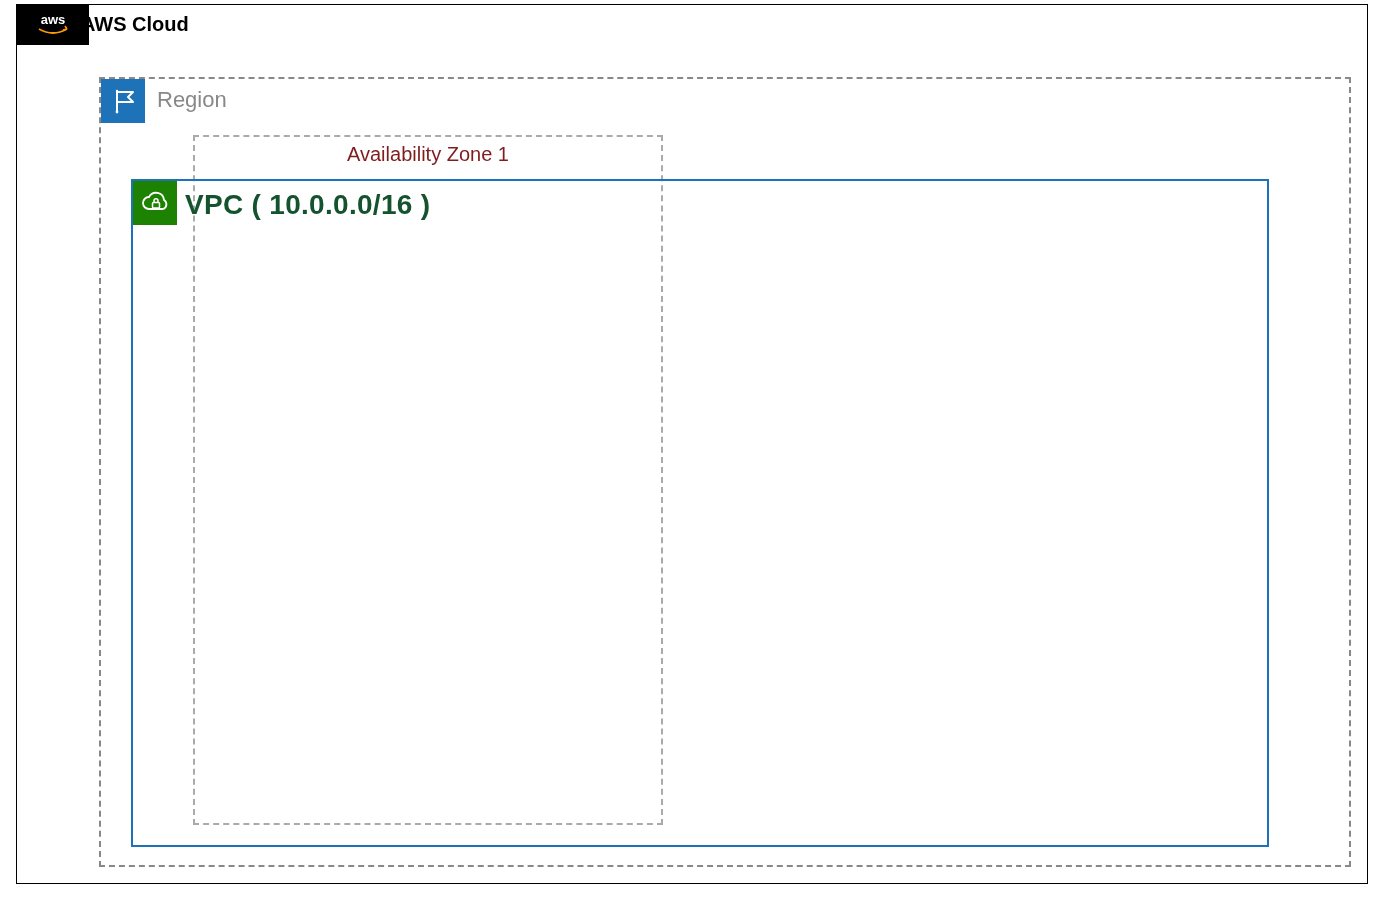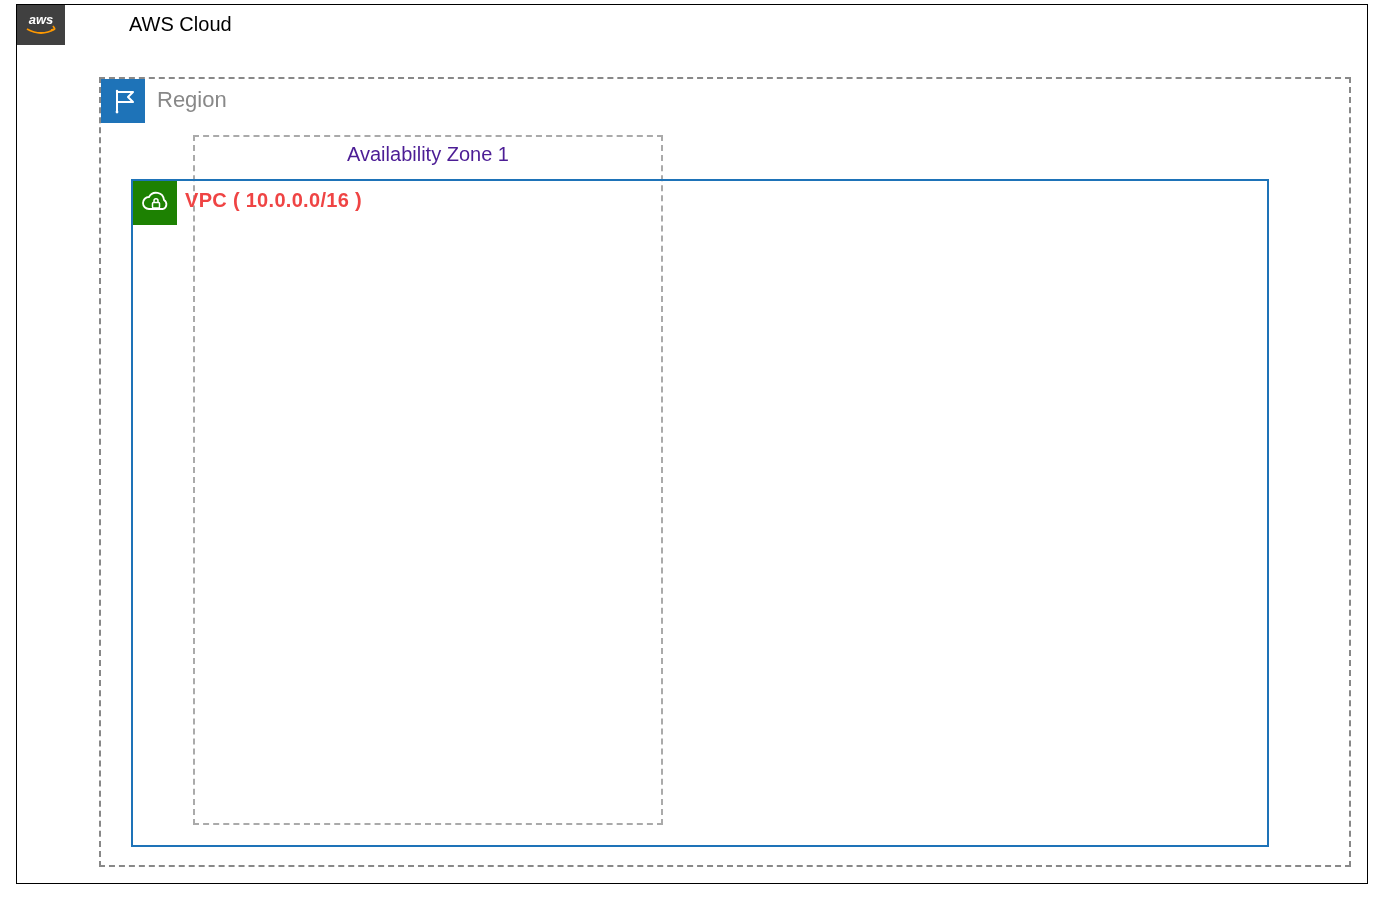--- a/index.html
+++ b/index.html
@@ -15,37 +15,35 @@
     left: 16px;
     top: 4px;
     width: 1352px;
     height: 880px;
     border: 1.5px solid #000;
   }
   .aws-cloud-badge {
     position: absolute;
     left: 0;
     top: 0;
-    width: 48px;
+    width: 72px;
     height: 40px;
-    background: #404040;
+    background: #000000;
     color: #fff;
     display: flex;
     align-items: center;
     justify-content: center;
-    font-style: italic;
   }
   .aws-cloud-label {
     position: absolute;
     left: 64px;
     top: 8px;
     font-size: 20px;
-    font-weight: 400;
+    font-weight: 700;
     color: #000;
-    margin-left: 48px;
   }
   .region-box {
     position: absolute;
     left: 82px;
     top: 72px;
     width: 1252px;
     height: 790px;
     border: 2px dashed #888;
     text-decoration: underline;
   }
@@ -75,21 +73,21 @@
     border: 2px dashed #aaa;
   }
   .az1 { left: 92px; width: 470px; }
   .az2 { left: 650px; width: 470px; }
   .az-label {
     position: absolute;
     top: 6px;
     width: 100%;
     text-align: center;
     font-size: 20px;
-    color: #4c1d95;
+    color: #7f1d1d;
   }
   .vpc-box {
     position: absolute;
     left: 30px;
     top: 100px;
     width: 1138px;
     height: 668px;
     border: 2px solid #1e73b8;
   }
   .vpc-badge {
@@ -100,23 +98,23 @@
     height: 44px;
     background: #1d8102;
     display: flex;
     align-items: center;
     justify-content: center;
   }
   .vpc-label {
     position: absolute;
     left: 52px;
     top: 8px;
-    font-size: 20px;
+    font-size: 28px;
     font-weight: 600;
-    color: #ef4444;
+    color: #14532d;
     letter-spacing: 0.3px;
   }
 </style>
 </head>
 <body>
 
 <div class="canvas">
 
   <div class="aws-cloud-badge">
     <svg width="42" height="28" viewBox="0 0 42 28">

